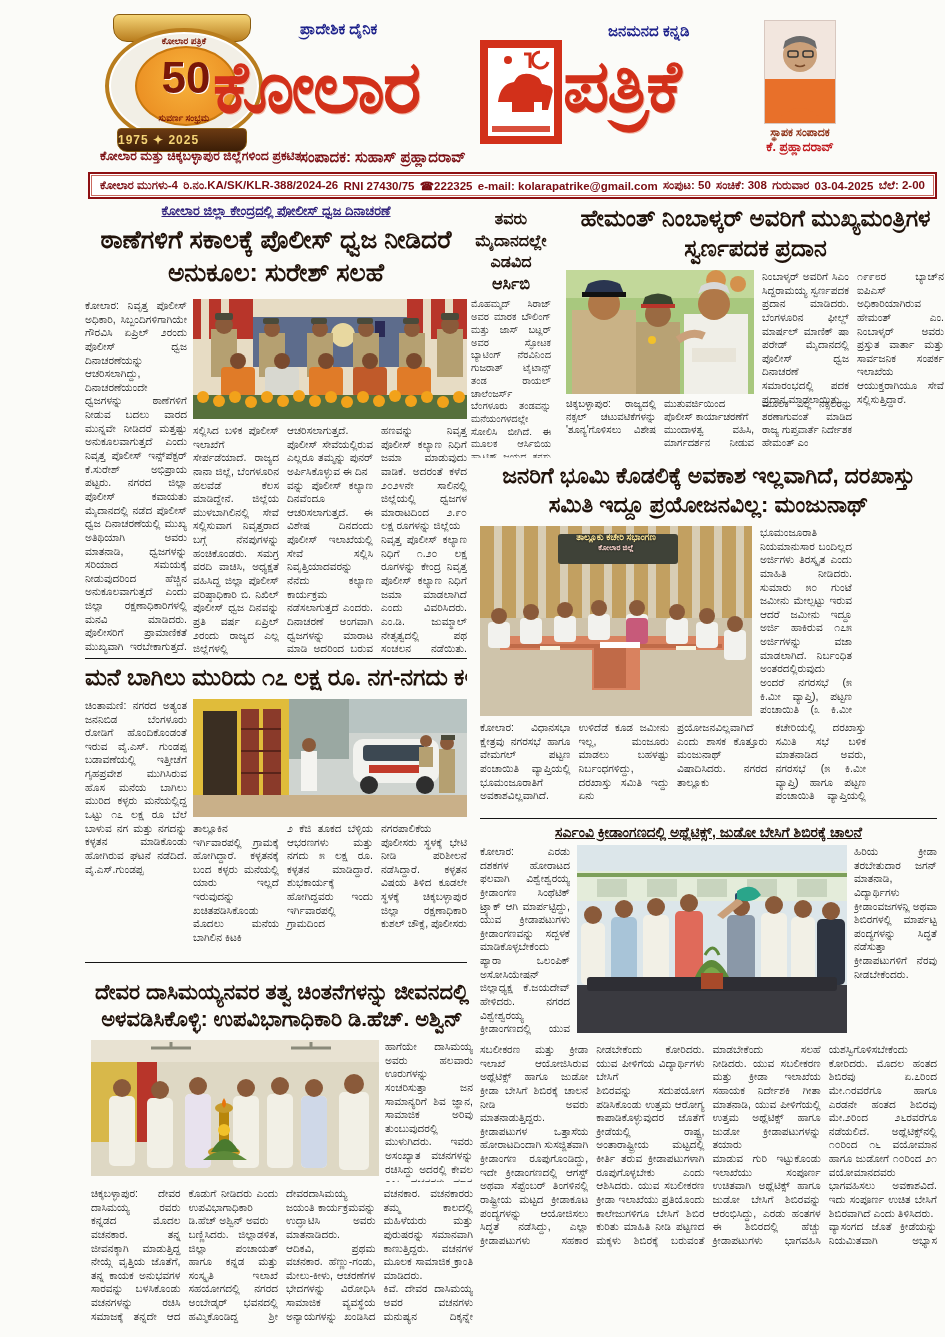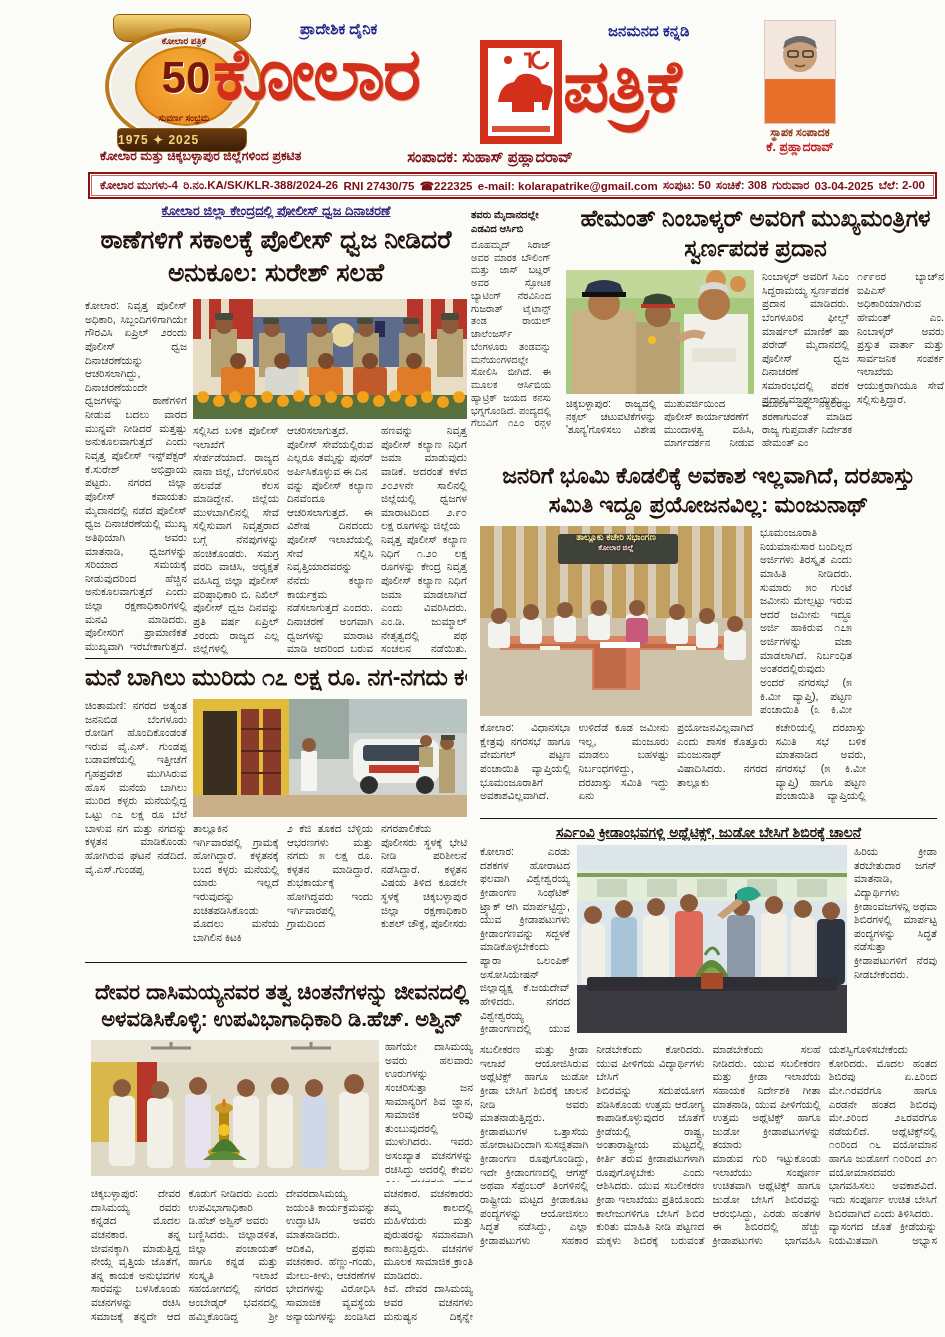--- a/index.html
+++ b/index.html
@@ -62,41 +62,41 @@
   .c3{column-count:3;}
   .c4{column-count:4;}
   .c2{column-count:2;}
   .hrule{background:#161616;height:1px;}
   .photo{overflow:hidden;background:#ddd;position:relative;}
   .photo svg{display:block;width:100%;height:100%;}
   .photo-label{position:absolute;top:6px;left:0;width:100%;text-align:center;
     color:#ffe99a;font-size:9px;font-weight:bold;text-shadow:0 0 2px #000;}
   .photo-label .sub{display:block;font-size:7.5px;color:#ffd7d0;}
   .caption{font-size:10px;line-height:1.3;text-align:justify;color:#111;}
-  .mini-head{font-size:10px;font-weight:bold;color:#20120a;text-align:left;line-height:1.35;}
+  .mini-head{font-size:16px;font-weight:bold;color:#20120a;text-align:center;line-height:1.35;}
 </style>
 </head>
 <body>
 
 <div class="abs logo-wrap">
   <div class="logo-ribbon-top"></div>
   <div class="logo-circle">
     <div class="logo-arc" style="top:4px;">ಕೋಲಾರ ಪತ್ರಿಕೆ</div>
     <div class="logo-core">
       <div class="logo-50">50</div>
     </div>
     <div class="logo-arc" style="bottom:16px;">ಸುವರ್ಣ ಸಂಭ್ರಮ</div>
   </div>
   <div class="logo-years">1975 ✦ 2025</div>
 </div>
 
 <div class="abs tagline" style="left:300px;top:20px;">ಪ್ರಾದೇಶಿಕ ದೈನಿಕ</div>
 <div class="abs tagline" style="left:608px;top:22px;">ಜನಮನದ ಕನ್ನಡಿ</div>
 
-<div class="abs title-word" style="left:213px;top:38px;">ಕೋಲಾರ</div>
+<div class="abs title-word" style="left:213px;top:51px;">ಕೋಲಾರ</div>
 <div class="abs seal">
   <svg viewBox="0 0 74 96" preserveAspectRatio="none">
     <rect x="2" y="2" width="70" height="92" fill="#fff" stroke="#d2301a" stroke-width="4"></rect>
     <path d="M14 58 q2 -18 16 -20 q4 -10 16 -8 q10 2 12 10 l8 2 q4 2 2 8 l-4 16 -6 0 0 -8 -8 0 0 10 -22 0 0 -10 -8 0 z" fill="#d2301a"></path>
     <path d="M58 42 q8 0 6 10" stroke="#d2301a" stroke-width="3" fill="none"></path>
     <circle cx="24" cy="16" r="4" fill="#d2301a"></circle>
     <path d="M40 10 l6 0 0 14" stroke="#d2301a" stroke-width="3" fill="none"></path>
     <path d="M56 8 a8 8 0 1 0 8 10" stroke="#d2301a" stroke-width="3" fill="none"></path>
     <rect x="8" y="82" width="58" height="6" fill="#d2301a" opacity="0.85"></rect>
   </svg>
@@ -111,21 +111,21 @@
     <circle cx="35" cy="34" r="17" fill="#caa07a"></circle>
     <path d="M18 28 q17 -14 34 0 l-2 -8 q-15 -10 -30 0 z" fill="#6b6b6b"></path>
     <rect x="23" y="30" width="10" height="6" rx="2" fill="none" stroke="#333" stroke-width="1.5"></rect>
     <rect x="38" y="30" width="10" height="6" rx="2" fill="none" stroke="#333" stroke-width="1.5"></rect>
     <path d="M30 44 q5 3 10 0" stroke="#7a4a2a" stroke-width="1.5" fill="none"></path>
   </svg>
 </div>
 <div class="abs founder-cap1" style="left:752px;top:126px;width:96px;text-align:center;">ಸ್ಥಾಪಕ ಸಂಪಾದಕ</div>
 <div class="abs founder-cap2" style="left:740px;top:140px;width:120px;text-align:center;">ಕೆ. ಪ್ರಹ್ಲಾದರಾವ್</div>
 
-<div class="abs editor-line" style="left:300px;top:148px;width:380px;text-align:center;">ಸಂಪಾದಕ: ಸುಹಾಸ್ ಪ್ರಹ್ಲಾದರಾವ್</div>
+<div class="abs editor-line" style="left:300px;top:148px;width:380px;text-align:left;">ಸಂಪಾದಕ: ಸುಹಾಸ್ ಪ್ರಹ್ಲಾದರಾವ್</div>
 <div class="abs pub-line" style="left:100px;top:149px;">ಕೋಲಾರ ಮತ್ತು ಚಿಕ್ಕಬಳ್ಳಾಪುರ ಜಿಲ್ಲೆಗಳಿಂದ ಪ್ರಕಟಿತ</div>
 
 <div class="abs info-bar">
   <span>ಕೋಲಾರ ಮುಗಳು-4</span>
   <span>ರಿ.ನಂ.KA/SK/KLR-388/2024-26</span>
   <span>RNI 27430/75</span>
   <span>☎222325</span>
   <span>e-mail: kolarapatrike@gmail.com</span>
   <span>ಸಂಪುಟ: 50</span>
   <span>ಸಂಚಿಕೆ: 308</span>
@@ -428,21 +428,21 @@
   </div>
   <div class="bodytext colsbox c4" style="width:382px;height:150px;margin-top:5px;">
     <div>ಚಿಕ್ಕಬಳ್ಳಾಪುರ: ದೇವರ ದಾಸಿಮಯ್ಯ ರವರು ಕನ್ನಡದ ಮೊದಲ ವಚನಕಾರ. ತನ್ನ ಜೀವನಕ್ಕಾಗಿ ಮಾಡುತ್ತಿದ್ದ ನೇಯ್ಗೆ ವೃತ್ತಿಯ ಜೊತೆಗೆ, ತನ್ನ ಕಾಯಕ ಅನುಭವಗಳ ಸಾರವನ್ನು ಬಳಸಿಕೊಂಡು ವಚನಗಳನ್ನು ರಚಿಸಿ ಸಮಾಜಕ್ಕೆ ತನ್ನದೇ ಆದ ಕೊಡುಗೆ ನೀಡಿದರು ಎಂದು ಉಪವಿಭಾಗಾಧಿಕಾರಿ ಡಿ.ಹೆಚ್ ಅಶ್ವಿನ್ ಅವರು</div>
     <div>ಬಣ್ಣಿಸಿದರು. ಜಿಲ್ಲಾಡಳಿತ, ಜಿಲ್ಲಾ ಪಂಚಾಯತ್ ಹಾಗೂ ಕನ್ನಡ ಮತ್ತು ಸಂಸ್ಕೃತಿ ಇಲಾಖೆ ಸಹಯೋಗದಲ್ಲಿ ನಗರದ ಅಂಬೇಡ್ಕರ್ ಭವನದಲ್ಲಿ ಹಮ್ಮಿಕೊಂಡಿದ್ದ ಶ್ರೀ ದೇವರದಾಸಿಮಯ್ಯ ಜಯಂತಿ ಕಾರ್ಯಕ್ರಮವನ್ನು ಉದ್ಘಾಟಿಸಿ ಅವರು ಮಾತನಾಡಿದರು.</div>
     <div>ಆದಿಕವಿ, ಪ್ರಥಮ ವಚನಕಾರ. ಹೆಣ್ಣು-ಗಂಡು, ಮೇಲು-ಕೀಳು, ಆಚರಣೆಗಳ ಭೇದಗಳನ್ನು ವಿರೋಧಿಸಿ ಸಾಮಾಜಿಕ ವ್ಯವಸ್ಥೆಯ ಅನ್ಯಾಯಗಳನ್ನು ಖಂಡಿಸಿದ ವಚನಕಾರ. ವಚನಕಾರರು ತಮ್ಮ ಕಾಲದಲ್ಲಿ ಮಹಿಳೆಯರು ಮತ್ತು ಪುರುಷರನ್ನು ಸಮಾನವಾಗಿ ಕಾಣುತ್ತಿದ್ದರು. ವಚನಗಳ ಮೂಲಕ ಸಾಮಾಜಿಕ ಕ್ರಾಂತಿ ಮಾಡಿದರು.</div>
     <div>ಕಿವೆ. ದೇವರ ದಾಸಿಮಯ್ಯ ಅವರ ವಚನಗಳು ಮನುಷ್ಯನ ದಿಕ್ಕನ್ನೇ ಬದಲಿಸುತ್ತವೆ. ಅವರ ಚಿಂತನೆಗಳು ಹಾಗೂ ತತ್ವಗಳನ್ನು ಜೀವನದಲ್ಲಿ ಪಾಲಿಸುವ ಮೂಲಕ ನಮ್ಮ ಜೀವನವನ್ನು ಸಾರ್ಥಕ ಮಾಡಿಕೊಳ್ಳಬೇಕು. ಸಮಾಜಕ್ಕೆ ಇಂಥಹ ಮಹಾನ್ ವ್ಯಕ್ತಿಗಳ ಮಾರ್ಗದರ್ಶನ ಸಿಗಲಿ ಎಂದು ಉಪವಿಭಾಗಾಧಿಕಾರಿಗಳು ತಿಳಿಸಿದರು.</div>
   </div>
 </div>
 
 <div class="abs" style="left:480px;top:824px;width:457px;height:508px;overflow:hidden;">
-  <div class="kicker dark" style="font-size:14px;">ಸರ್ಎಂವಿ ಕ್ರೀಡಾಂಭವಗಳ್ಲಿ ಅಥ್ಲೆಟಿಕ್ಸ್, ಜುಡೋ ಬೇಸಿಗೆ ಶಿಬಿರಕ್ಕೆ ಚಾಲನೆ</div>
+  <div class="kicker dark" style="font-size:14px;">ಸರ್ಎಂವಿ ಕ್ರೀಡಾಂಗಣದಲ್ಲಿ ಅಥ್ಲೆಟಿಕ್ಸ್, ಜುಡೋ ಬೇಸಿಗೆ ಶಿಬಿರಕ್ಕೆ ಚಾಲನೆ</div>
   <div style="display:flex;gap:7px;margin-top:4px;">
     <div class="bodytext" style="width:90px;height:192px;flex:none;">ಕೋಲಾರ: ಎರಡು ದಶಕಗಳ ಹೋರಾಟದ ಫಲವಾಗಿ ವಿಶ್ವೇಶ್ವರಯ್ಯ ಕ್ರೀಡಾಂಗಣ ಸಿಂಥೆಟಿಕ್ ಟ್ರ್ಯಾಕ್ ಆಗಿ ಮಾರ್ಪಟ್ಟಿದ್ದು, ಯುವ ಕ್ರೀಡಾಪಟುಗಳು ಕ್ರೀಡಾಂಗಣವನ್ನು ಸದ್ಬಳಕೆ ಮಾಡಿಕೊಳ್ಳಬೇಕೆಂದು ಪ್ಯಾರಾ ಒಲಂಪಿಕ್ ಅಸೋಸಿಯೇಷನ್ ಜಿಲ್ಲಾಧ್ಯಕ್ಷ ಕೆ.ಜಯದೇವ್ ಹೇಳಿದರು. ನಗರದ ವಿಶ್ವೇಶ್ವರಯ್ಯ ಕ್ರೀಡಾಂಗಣದಲ್ಲಿ ಯುವ ಜನ</div>
     <div class="photo" style="width:270px;height:188px;flex:none;">
       <svg viewBox="0 0 270 188" preserveAspectRatio="none">
         <rect width="270" height="188" fill="#dce6ea"></rect>
         <rect y="26" width="270" height="30" fill="#e4ecda"></rect>
         <g stroke="#7da05a" stroke-width="4">
             <line x1="0" y1="30" x2="270" y2="30"></line>
           </g>
         <g fill="#c8d4be">

